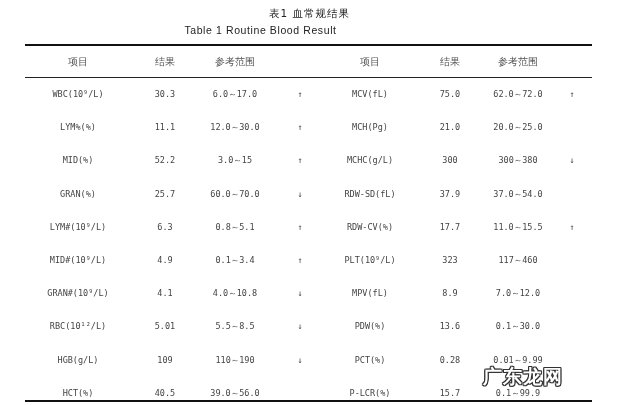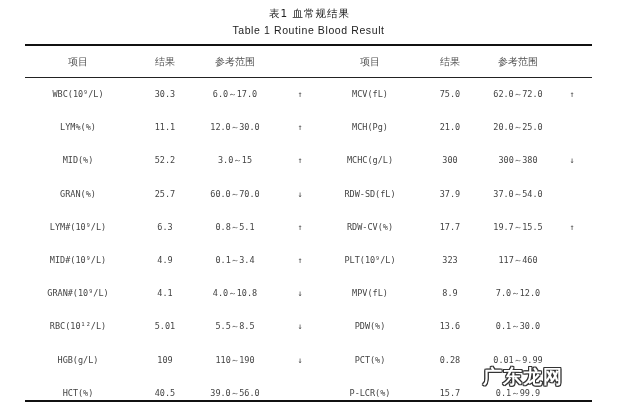--- a/index.html
+++ b/index.html
@@ -1,18 +1,18 @@
 <!DOCTYPE html>
 <html><head>
 <meta charset="utf-8">
 <style>
   html, body { margin: 0; padding: 0; background: #ffffff; }
   body { width: 619px; height: 405px; position: relative; overflow: hidden; font-family: "DejaVu Serif", serif; color: #333; }
   .title-cn { position: absolute; top: 7px; left: 0; width: 619px; text-align: center; font-family: "DejaVu Sans", sans-serif; font-size: 10.5px; color: #222; letter-spacing: 1px; }
-  .title-en { position: absolute; top: 24px; left: 0; width: 521px; text-align: center; font-family: "Liberation Sans", sans-serif; font-size: 10.5px; color: #222; letter-spacing: 0.6px; padding-left: 48px; }
+  .title-en { position: absolute; top: 24px; left: 0; width: 521px; text-align: center; font-family: "Liberation Sans", sans-serif; font-size: 10.5px; color: #222; letter-spacing: 0.6px; }
   .rule-top { position: absolute; top: 44px; left: 25px; width: 567px; height: 2px; background: #111; }
   .rule-mid { position: absolute; top: 77px; left: 25px; width: 567px; height: 1px; background: #222; }
   .rule-bot { position: absolute; top: 400px; left: 25px; width: 567px; height: 2px; background: #111; }
   .hdr { position: absolute; top: 55px; height: 14px; font-size: 10px; color: #555; text-align: center; font-family: "DejaVu Sans", sans-serif; }
   .row { position: absolute; left: 0; width: 619px; height: 14px; }
   .cell { position: absolute; font-size: 8.5px; color: #444; text-align: center; white-space: nowrap; font-family: "DejaVu Sans Mono", monospace; }
   .c-item-l { left: 38px; width: 80px; }
   .c-res-l  { left: 145px; width: 40px; }
   .c-ref-l  { left: 195px; width: 80px; }
   .c-flag-l { left: 293px; width: 14px; }
@@ -83,21 +83,21 @@
       <div class="cell c-ref-r">37.0～54.0</div>
       <div class="cell c-flag-r"></div>
     </div>
     <div class="row" style="top: 221.8px; padding-left: 23px;">
       <div class="cell c-item-l">LYM#(10⁹/L)</div>
       <div class="cell c-res-l">6.3</div>
       <div class="cell c-ref-l">0.8～5.1</div>
       <div class="cell c-flag-l">↑</div>
       <div class="cell c-item-r">RDW-CV(%)</div>
       <div class="cell c-res-r">17.7</div>
-      <div class="cell c-ref-r">19.7～15.5</div>
+      <div class="cell c-ref-r">11.0～15.5</div>
       <div class="cell c-flag-r">↑</div>
     </div>
     <div class="row" style="top: 255px;">
       <div class="cell c-item-l">MID#(10⁹/L)</div>
       <div class="cell c-res-l">4.9</div>
       <div class="cell c-ref-l">0.1～3.4</div>
       <div class="cell c-flag-l">↑</div>
       <div class="cell c-item-r">PLT(10⁹/L)</div>
       <div class="cell c-res-r">323</div>
       <div class="cell c-ref-r">117～460</div>

